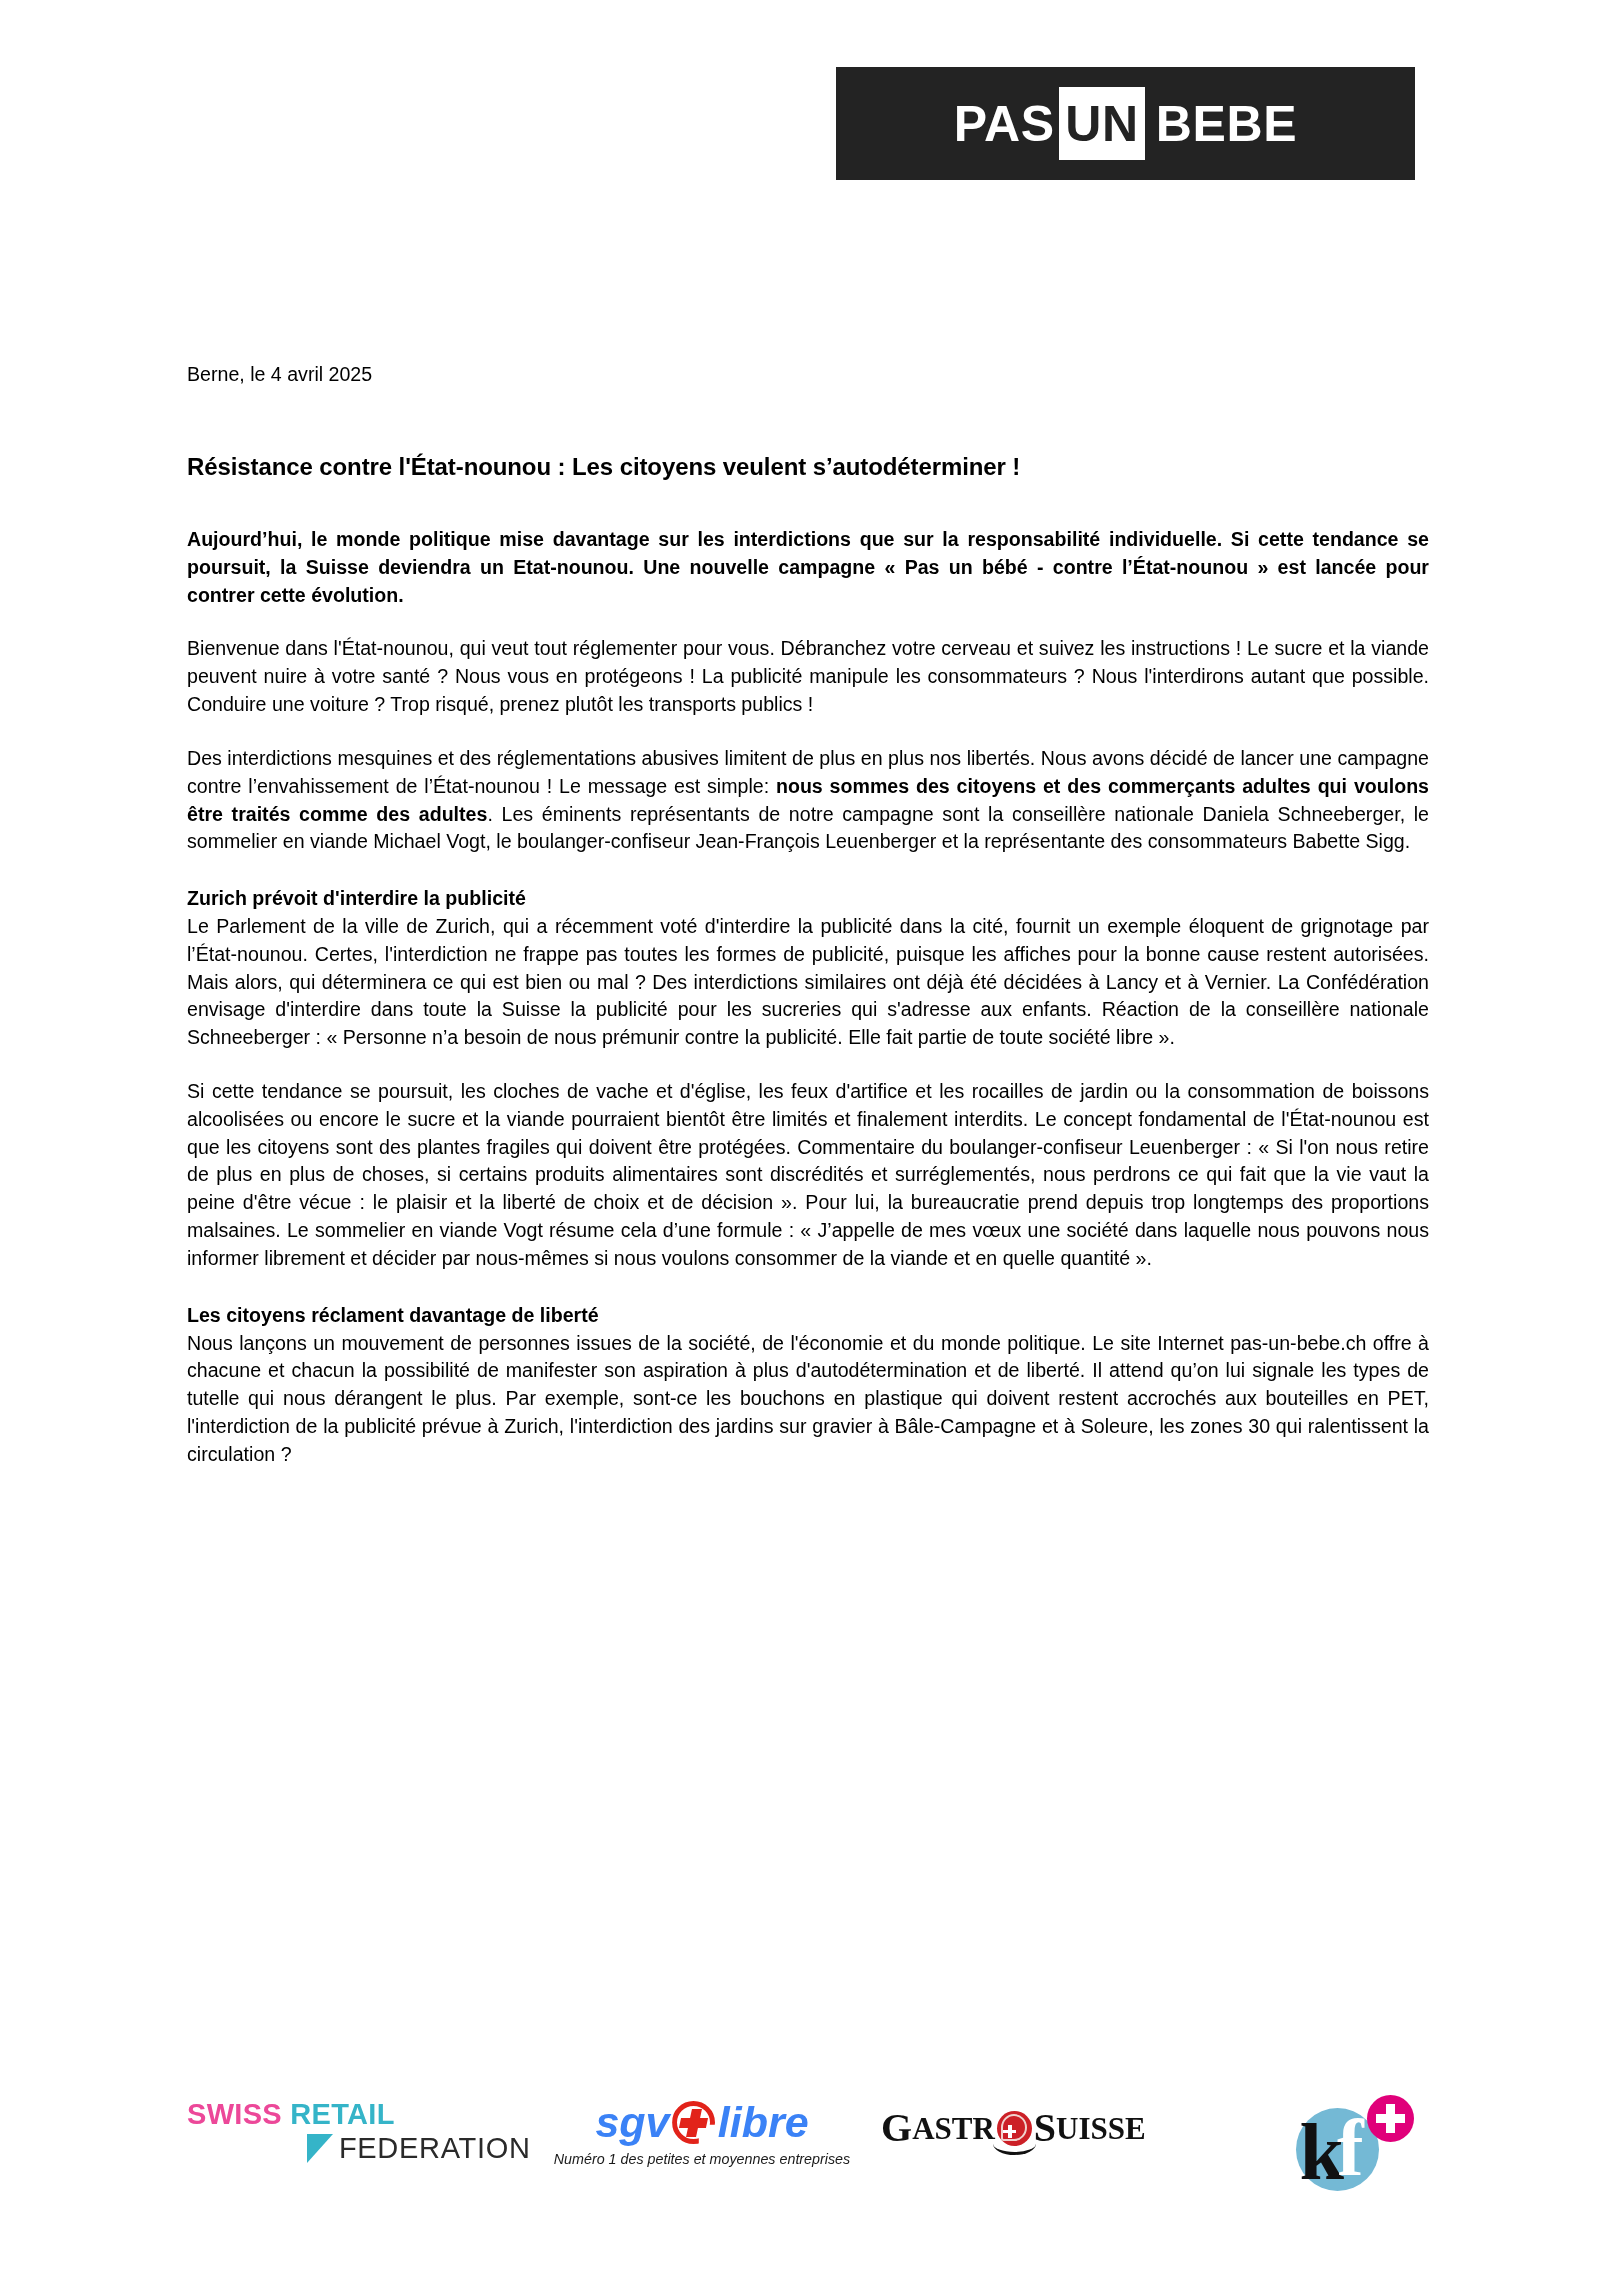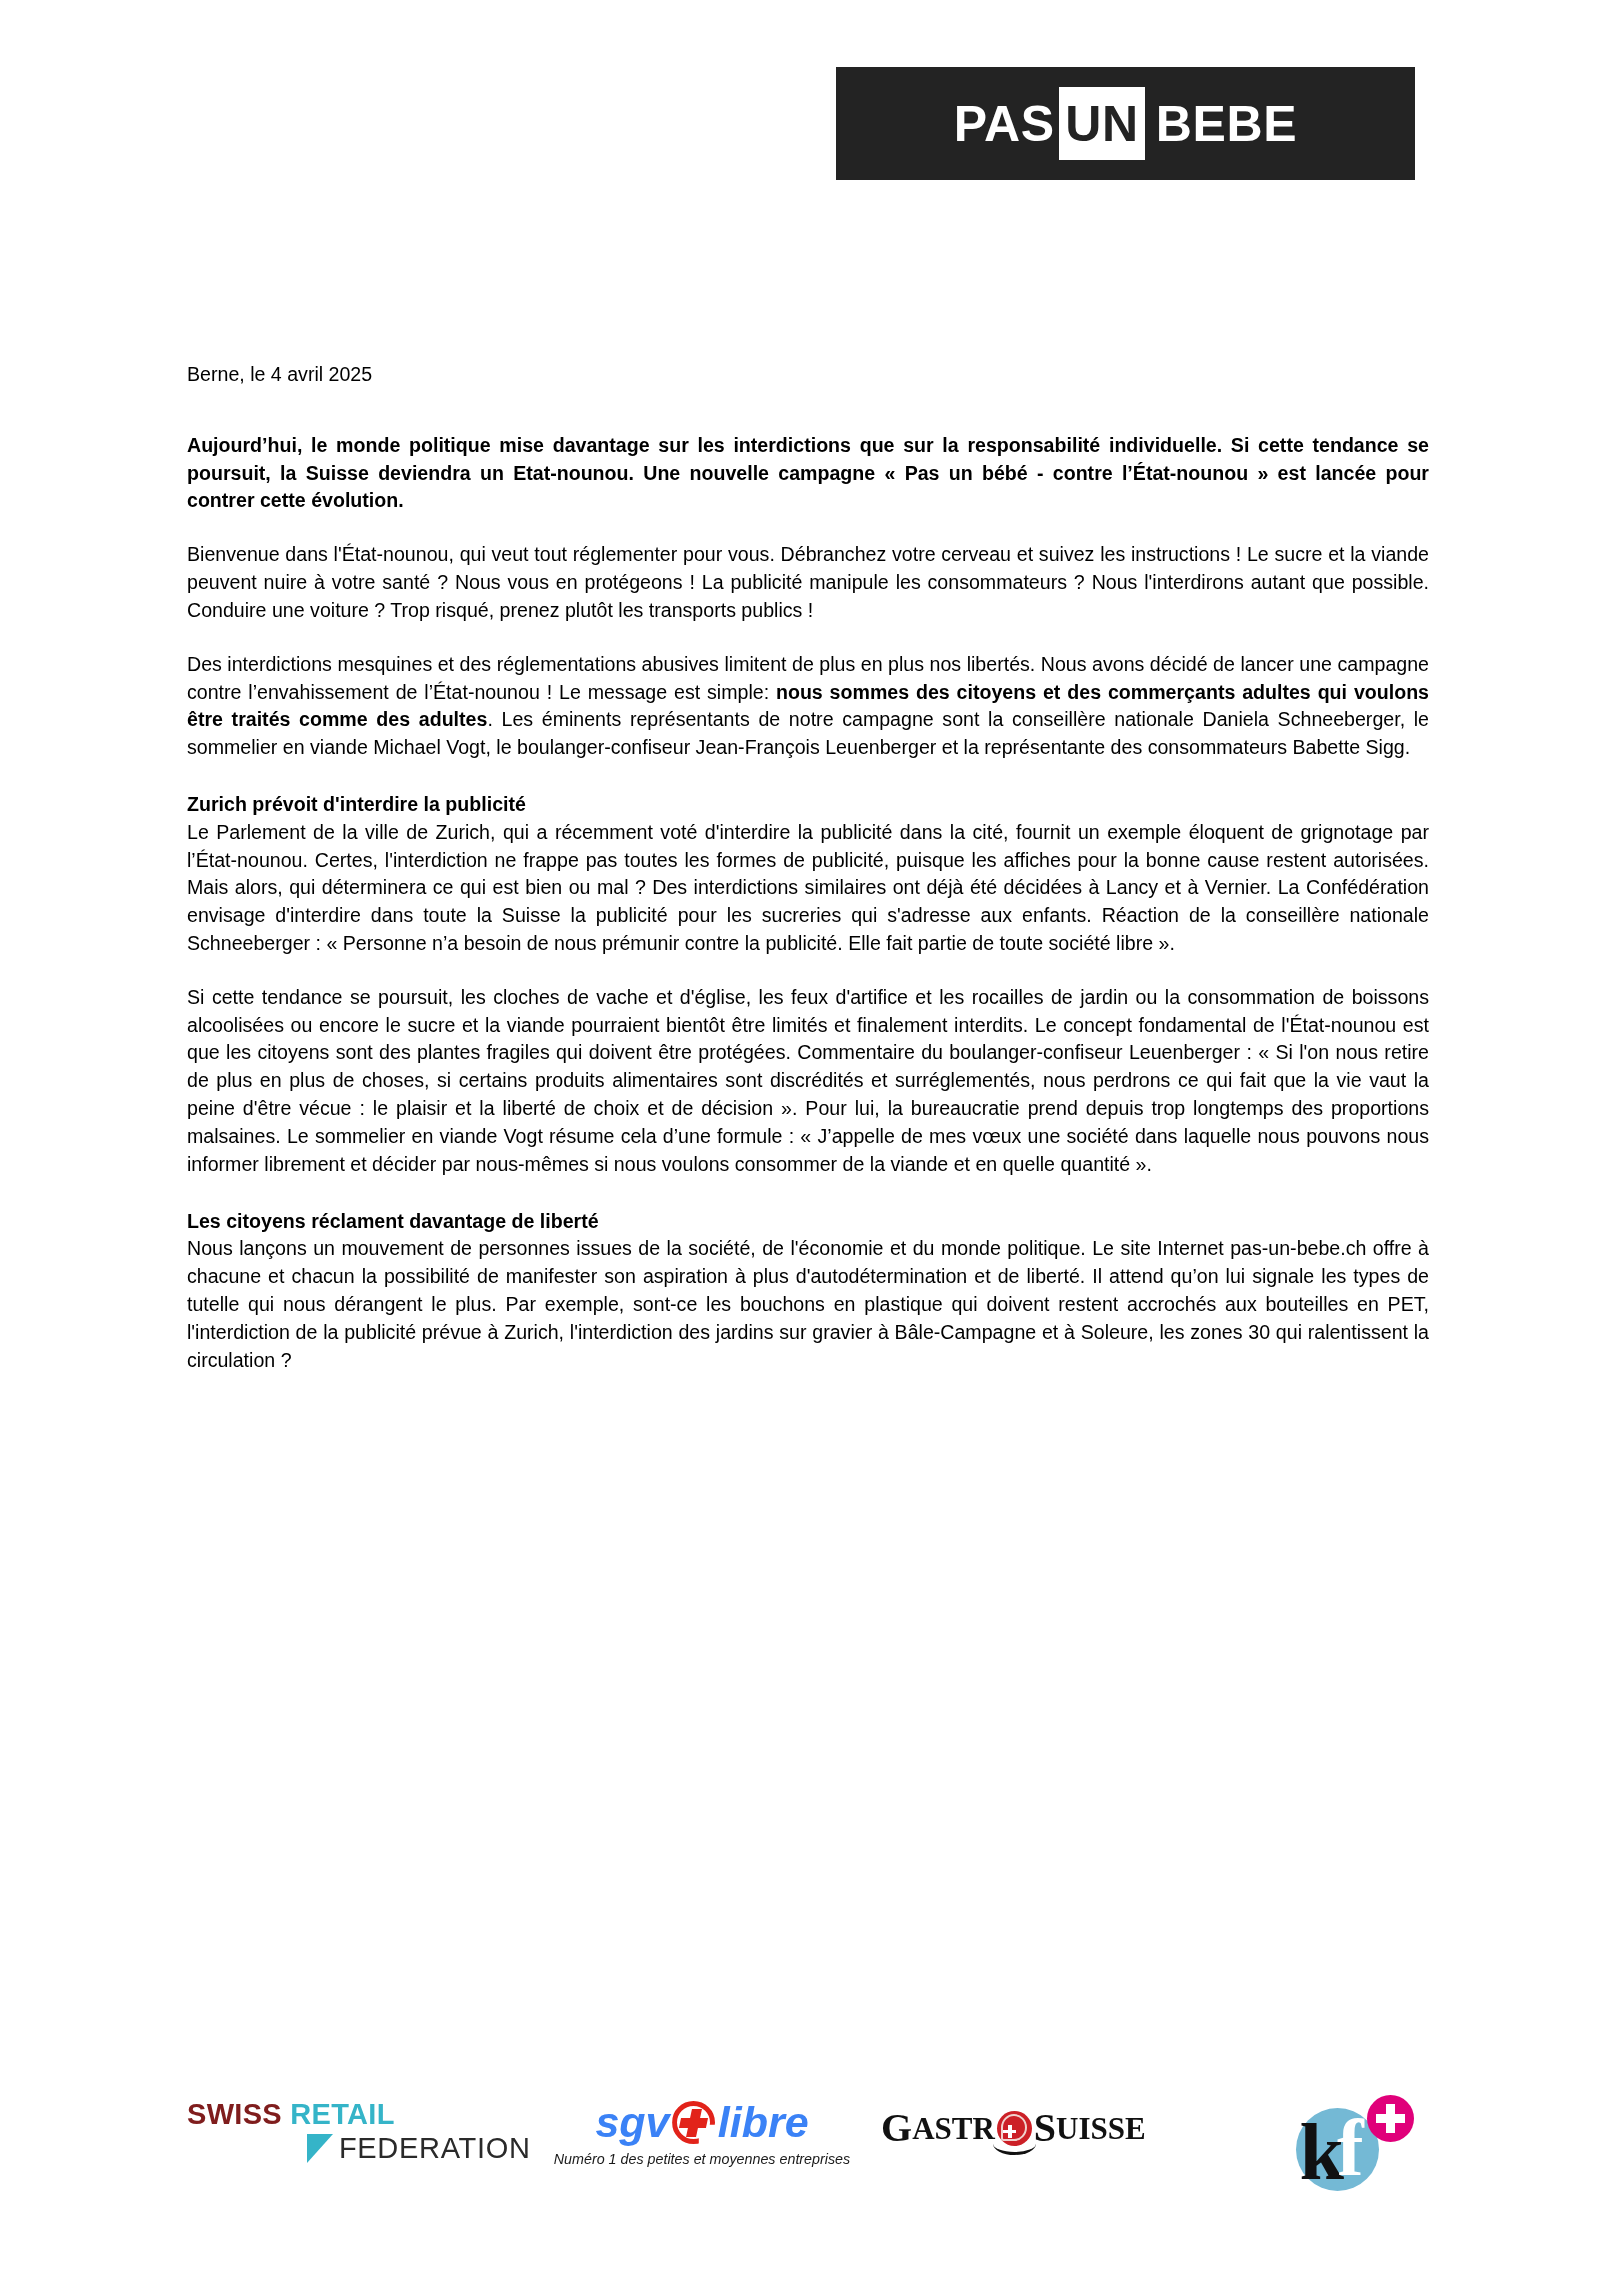--- a/index.html
+++ b/index.html
@@ -120,21 +120,21 @@
 
   
   .srf { left: 0px; top: 17px; width: 280px; }
   .srf-line1 {
     font-size: 29px;
     font-weight: 700;
     letter-spacing: 0.3px;
     line-height: 1;
     white-space: nowrap;
   }
-  .srf-swiss { color: #7f1d1d; text-align: center; }
+  .srf-swiss { color: #ec4899; text-align: center; }
   .srf-retail { color: #35b4c8; }
   .srf-line2 {
     display: flex;
     align-items: center;
     margin-top: 5.2px;
     margin-left: 120px;
   }
   .srf-tri {
     width: 0; height: 0;
     border-left: 26px solid #35b4c8;
@@ -309,20 +309,21 @@
       <span class="logo-pas">PAS</span>
         <span class="logo-un">UN</span>
         <span class="logo-bebe">BEBE</span>
     </div>
   </div>
 
   <div class="doc">
 
     <div class="meta-date">Berne, le 4 avril 2025</div>
 
+    <h1 class="headline">Résistance contre l'État-nounou : Les citoyens veulent s’autodéterminer !</h1>
 
     <p class="lead">Aujourd’hui, le monde politique mise davantage sur les interdictions que sur la responsabilité individuelle. Si cette tendance se poursuit, la Suisse deviendra un Etat-nounou. Une nouvelle campagne « Pas un bébé - contre l’État-nounou » est lancée pour contrer cette évolution.</p>
 
     <p class="body-text">Bienvenue dans l'État-nounou, qui veut tout réglementer pour vous. Débranchez votre cerveau et suivez les instructions ! Le sucre et la viande peuvent nuire à votre santé ? Nous vous en protégeons ! La publicité manipule les consommateurs ? Nous l'interdirons autant que possible. Conduire une voiture ? Trop risqué, prenez plutôt les transports publics !</p>
 
     <p class="body-text"><span>Des interdictions mesquines et des réglementations abusives limitent de plus en plus nos libertés. Nous avons décidé de lancer une campagne contre l’envahissement de l’État-nounou ! Le message est simple: </span><b>nous sommes des citoyens et des commerçants adultes qui voulons être traités comme des adultes</b><span>. Les éminents représentants de notre campagne sont la conseillère nationale Daniela Schneeberger, le sommelier en viande Michael Vogt, le boulanger-confiseur Jean-François Leuenberger et la représentante des consommateurs Babette Sigg.</span></p>
 
     <div class="section-head">Zurich prévoit d'interdire la publicité</div>
     <p class="body-text tight">Le Parlement de la ville de Zurich, qui a récemment voté d'interdire la publicité dans la cité, fournit un exemple éloquent de grignotage par l’État-nounou. Certes, l'interdiction ne frappe pas toutes les formes de publicité, puisque les affiches pour la bonne cause restent autorisées. Mais alors, qui déterminera ce qui est bien ou mal ? Des interdictions similaires ont déjà été décidées à Lancy et à Vernier. La Confédération envisage d'interdire dans toute la Suisse la publicité pour les sucreries qui s'adresse aux enfants. Réaction de la conseillère nationale Schneeberger : « Personne n’a besoin de nous prémunir contre la publicité. Elle fait partie de toute société libre ».</p>
 

